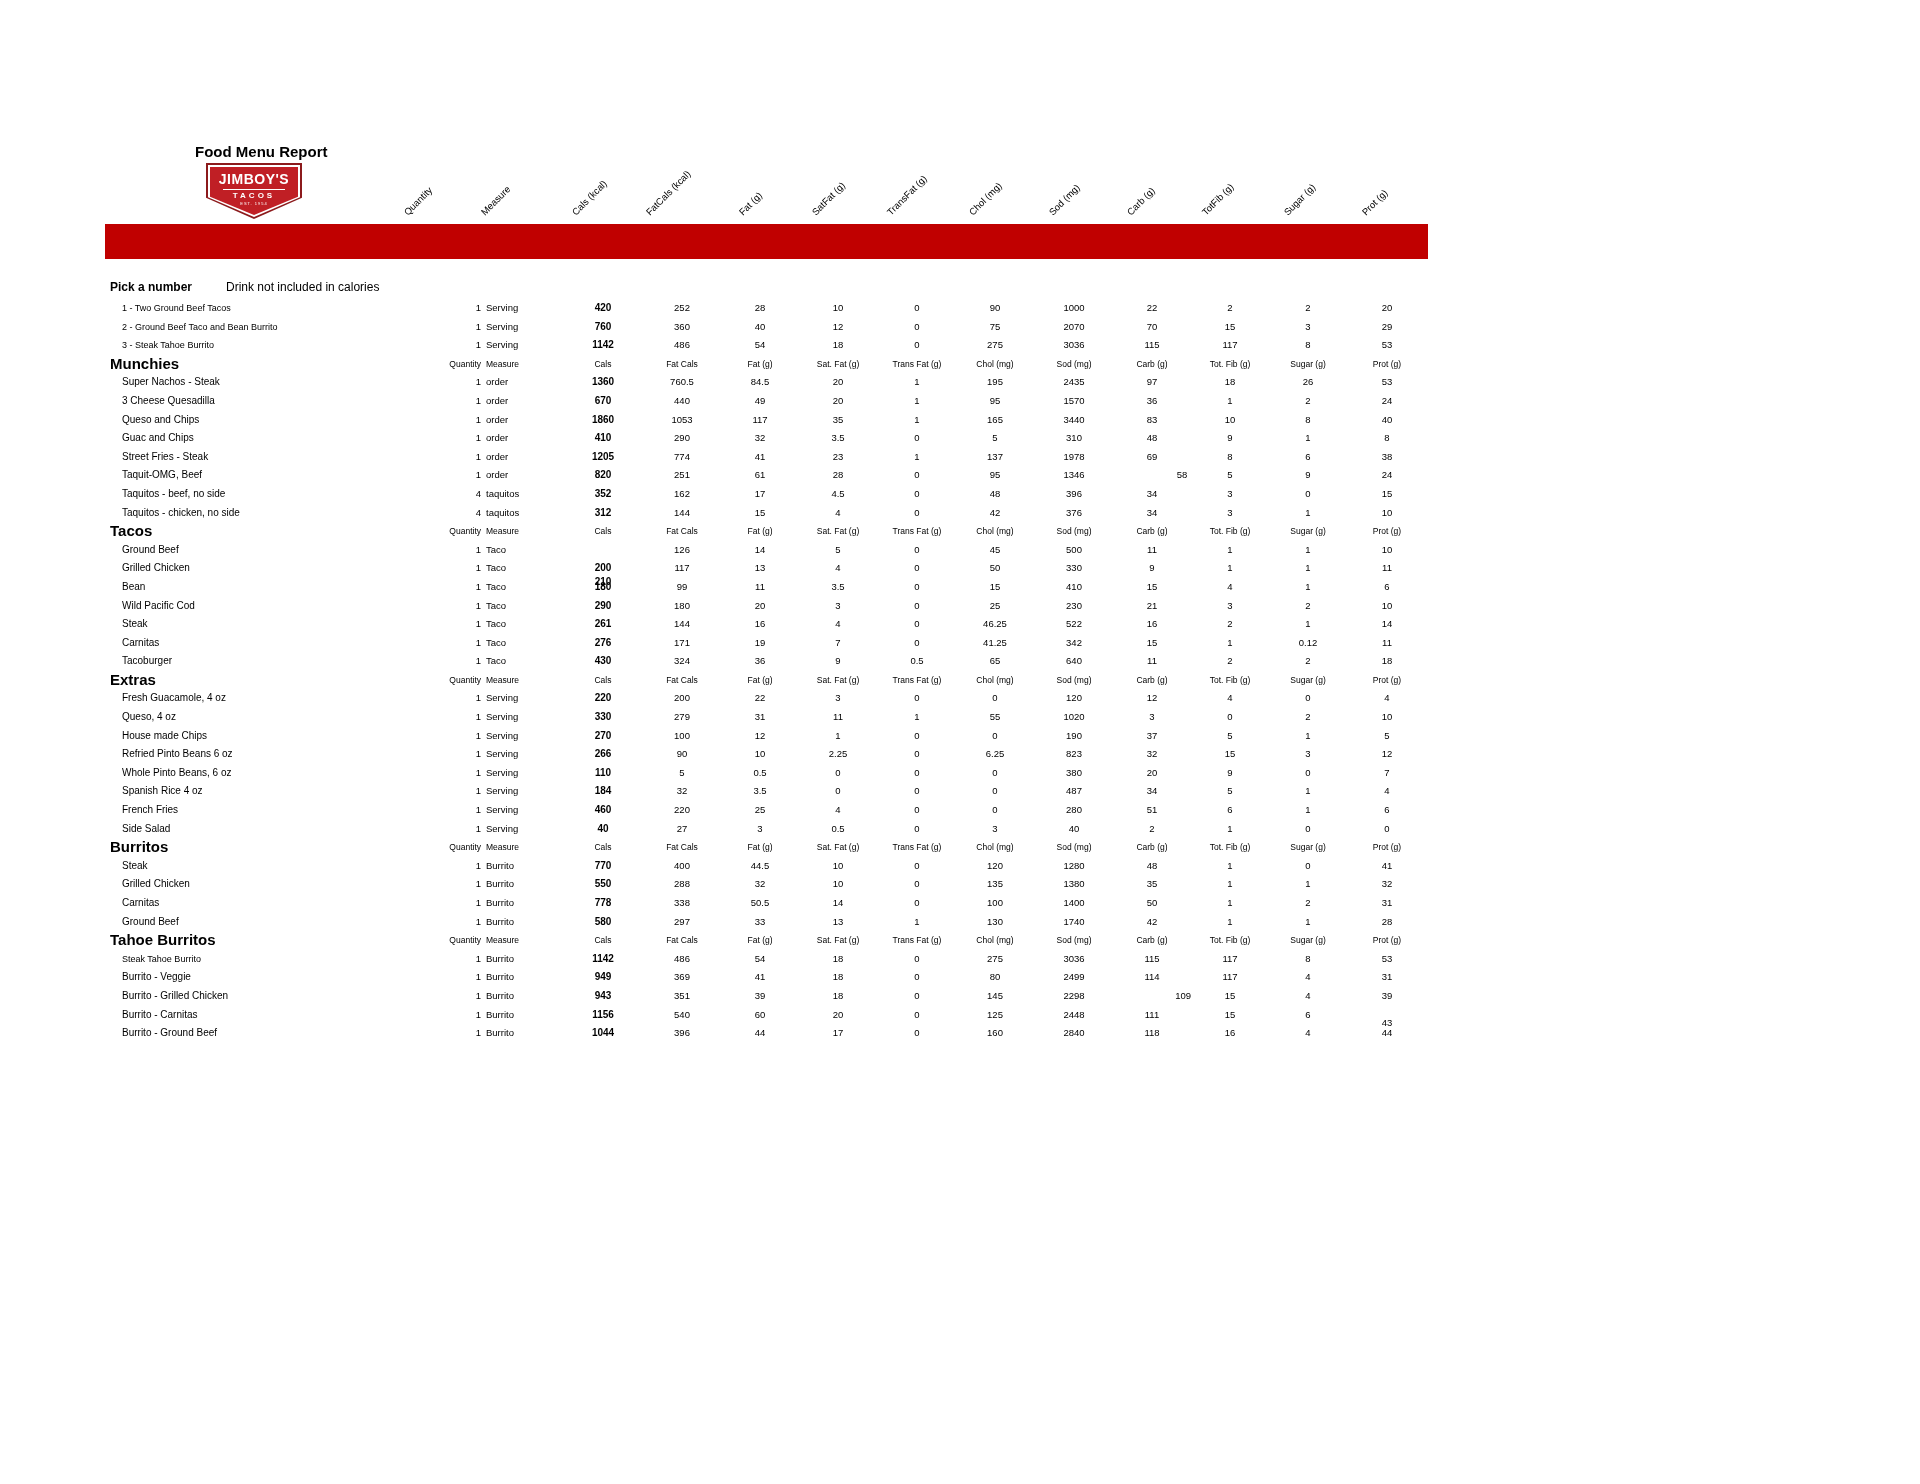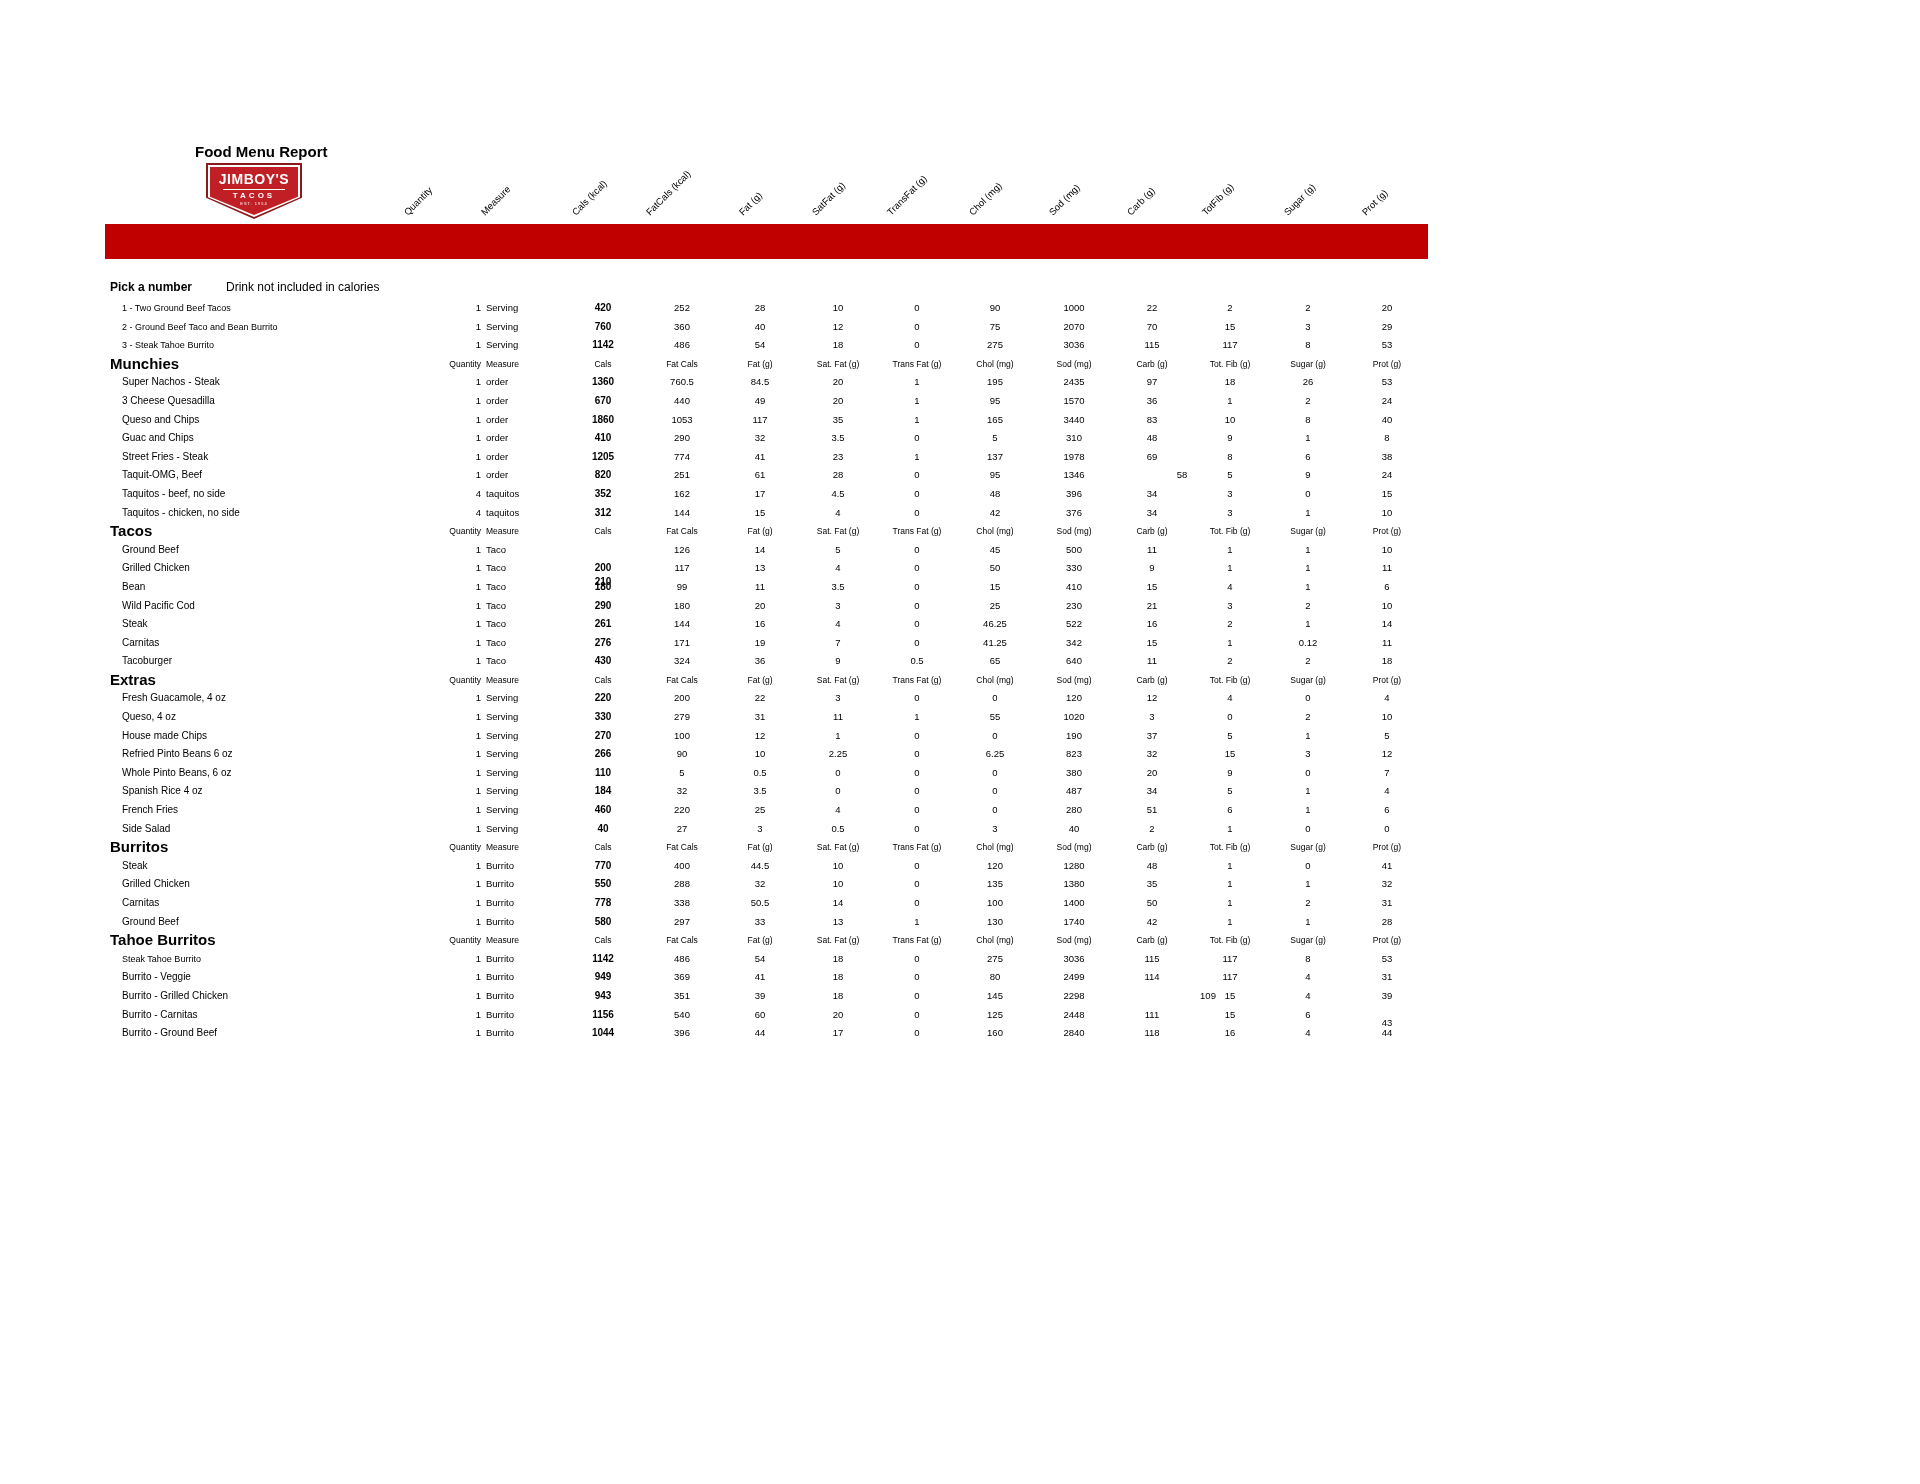--- a/index.html
+++ b/index.html
@@ -680,21 +680,21 @@
         <div class="cell name" style="left: 17px; width: 430px;">Burrito - Grilled Chicken</div>
         <div class="cell num qty" style="left: 300px; width: 76px;">1</div>
         <div class="cell measure num" style="left: 381px; width: 75px;">Burrito</div>
         <div class="cell num val bold" style="left: 459px; width: 78px;">943</div>
         <div class="cell num val" style="left: 538px; width: 78px;">351</div>
         <div class="cell num val" style="left: 616px; width: 78px;">39</div>
         <div class="cell num val" style="left: 694px; width: 78px;">18</div>
         <div class="cell num val" style="left: 773px; width: 78px;">0</div>
         <div class="cell num val" style="left: 851px; width: 78px;">145</div>
         <div class="cell num val" style="left: 930px; width: 78px;">2298</div>
-        <div class="cell num val" style="left: 1064px; width: 78px;">109</div>
+        <div class="cell num val" style="left: 1008px; width: 78px; text-align: right;">109</div>
         <div class="cell num val" style="left: 1086px; width: 78px;">15</div>
         <div class="cell num val" style="left: 1164px; width: 78px;">4</div>
         <div class="cell num val" style="left: 1243px; width: 78px;">39</div>
       </div>
       <div class="row">
         <div class="cell name" style="left: 17px; width: 430px;">Burrito - Carnitas</div>
         <div class="cell num qty" style="left: 300px; width: 76px;">1</div>
         <div class="cell measure num" style="left: 381px; width: 75px;">Burrito</div>
         <div class="cell num val bold" style="left: 459px; width: 78px;">1156</div>
         <div class="cell num val" style="left: 538px; width: 78px;">540</div>

